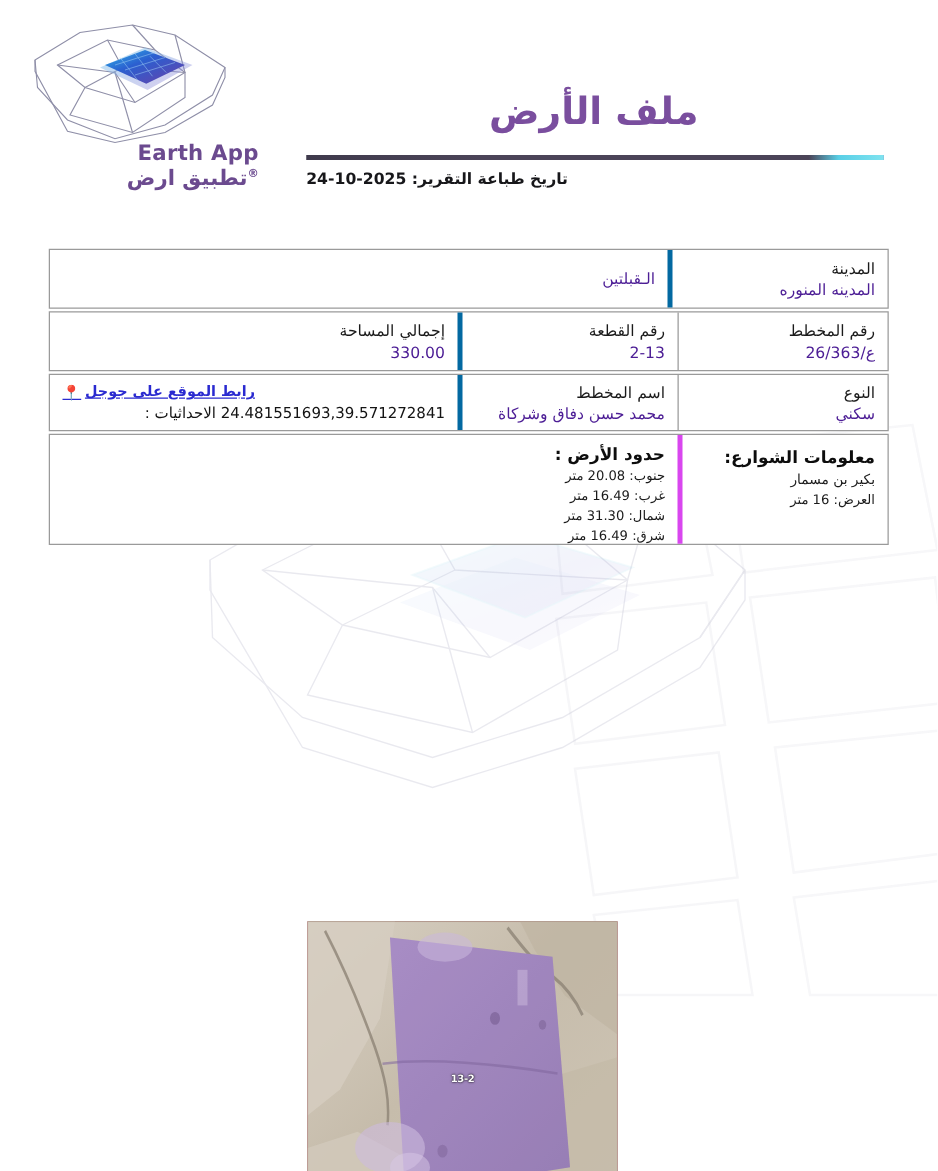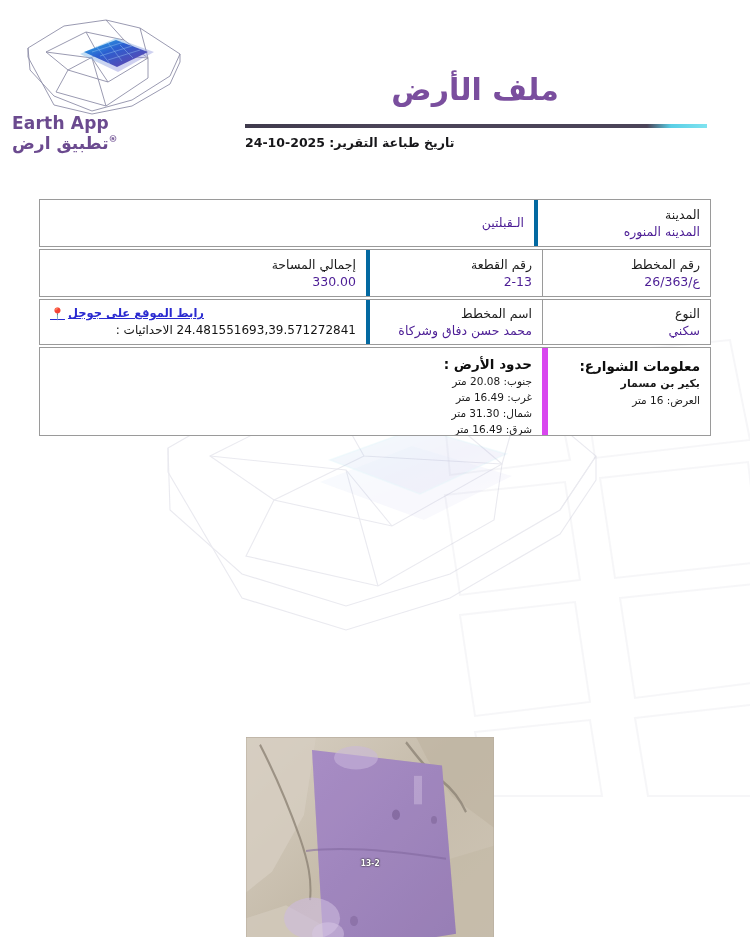--- a/index.html
+++ b/index.html
@@ -47,21 +47,21 @@
     opacity: 0.22;
     pointer-events: none;
   }
 
   
   .logo-block {
     position: absolute;
     left: 12px;
     top: 14px;
     width: 195px;
-    text-align: left;
+    text-align: right;
   }
   .logo-art { width: 180px; height: 105px; display: block; margin: 0 auto; }
   .logo-en {
     font-family: "DejaVu Sans", sans-serif;
     font-size: 17px;
     font-weight: bold;
     color: #6b4a8f;
     letter-spacing: 0.2px;
     line-height: 1.05;
     margin-top: -4px;
@@ -159,39 +159,39 @@
     text-align: right;
   }
   .cell-value {
     font-size: 12.5px;
     color: #4c1d95;
     line-height: 1.35;
     text-align: right;
   }
 
   
-  .cell.c-wide-right { width: 168px; border-left: 6px solid #d946ef; align-items: flex-end; justify-content: flex-start; padding-top: 8px;}
+  .cell.c-wide-right { width: 168px; border-left: 4px solid #d946ef; align-items: flex-end; justify-content: flex-start; padding-top: 8px;}
   .cell.c-wide-left  { flex: 1; align-items: flex-start; justify-content: flex-start; padding-top: 6px;}
 
   .block-title {
     font-size: 13.5px;
     font-weight: bold;
     color: #0d0d0d;
     line-height: 1.5;
     text-align: right;
     width: 100%;
   }
   .block-line {
     font-size: 10.5px;
     color: #1a1a1a;
     line-height: 1.5;
     text-align: right;
     width: 100%;
   }
-  .block-line.bold { font-weight: bold; font-size: 11px; }
+  .block-line.bold { font-weight: normal; font-size: 11px; }
 
   
   .link-cell { align-items: flex-end; }
   .glink {
     font-size: 11.5px;
     color: #2a2ad0;
     text-decoration: underline;
     font-weight: bold;
     display: flex;
     align-items: center;

